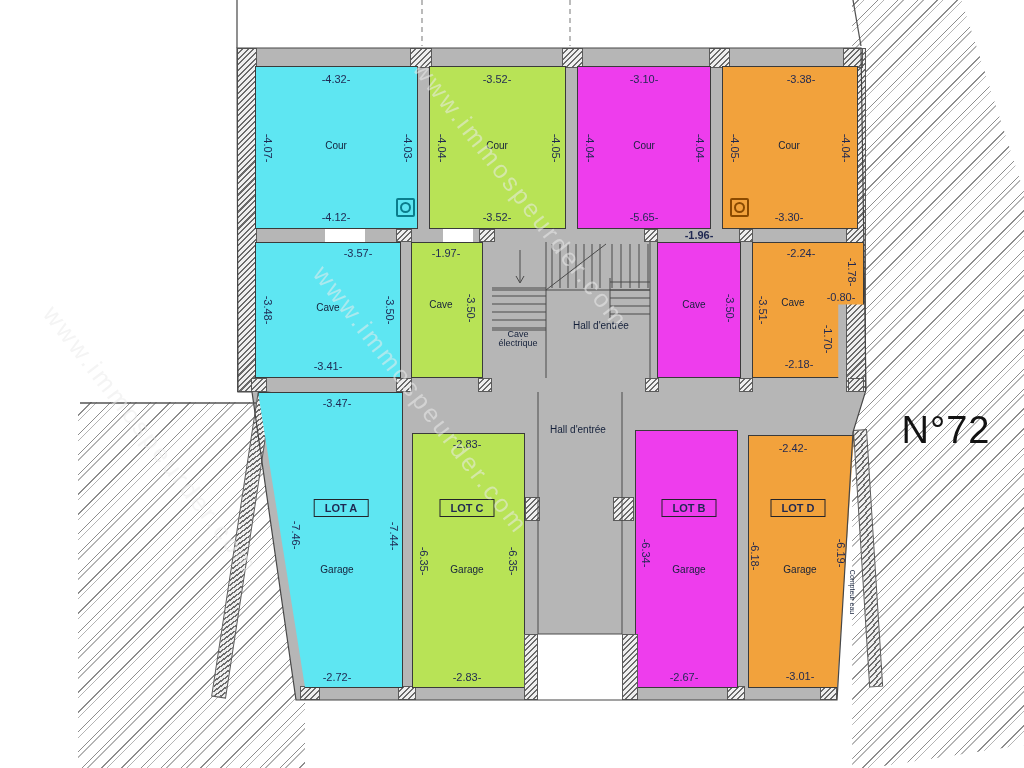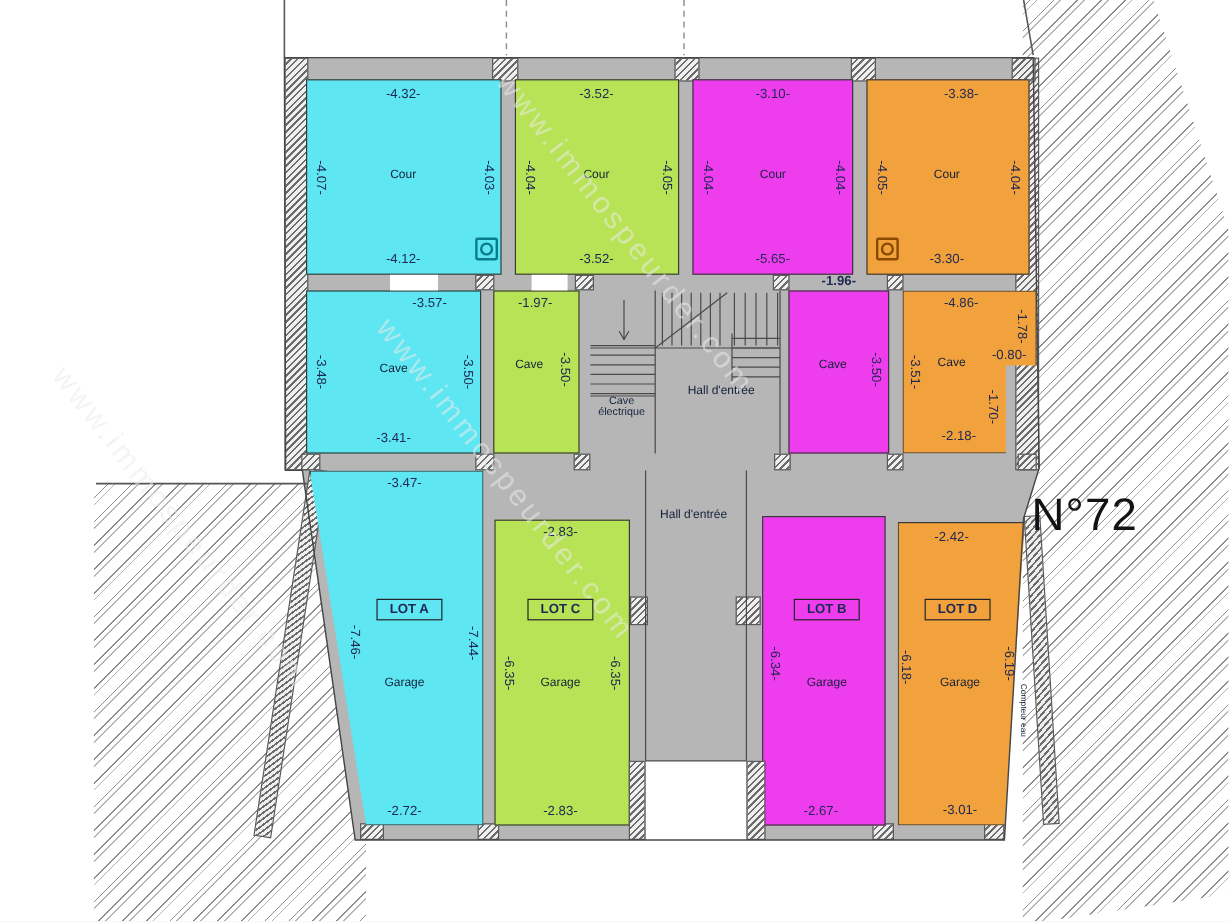--- a/index.html
+++ b/index.html
@@ -148,21 +148,21 @@
   <div class="lbl" style="left:328px;top:366px;">-3.41-</div>
 
   <div class="lbl" style="left:446px;top:253px;">-1.97-</div>
   <div class="lbl rname" style="left:441px;top:305px;">Cave</div>
   <div class="lbl v" style="left:470px;top:308px;">-3.50-</div>
 
   <div class="lbl" style="left:699px;top:235px;font-weight:bold;">-1.96-</div>
   <div class="lbl rname" style="left:694px;top:305px;">Cave</div>
   <div class="lbl v" style="left:729px;top:308px;">-3.50-</div>
 
-  <div class="lbl" style="left:801px;top:253px;">-4.86-</div>
+  <div class="lbl" style="left:801px;top:253px;">-2.24-</div>
   <div class="lbl v" style="left:762px;top:310px;">-3.51-</div>
   <div class="lbl v" style="left:851px;top:272px;">-1.78-</div>
   <div class="lbl" style="left:841px;top:297px;">-0.80-</div>
   <div class="lbl v" style="left:827px;top:339px;">-1.70-</div>
   <div class="lbl rname" style="left:793px;top:303px;">Cave</div>
   <div class="lbl" style="left:799px;top:364px;">-2.18-</div>
 
   <div class="lbl small" style="left:518px;top:339px;">
     <span>Cave</span><br>
     <span>électrique</span>
@@ -190,19 +190,19 @@
   <div class="lbl" style="left:684px;top:677px;">-2.67-</div>
 
   <div class="lbl" style="left:793px;top:448px;">-2.42-</div>
   <div class="lbl v" style="left:754px;top:556px;">-6.18-</div>
   <div class="lbl v" style="left:840px;top:553px;">-6.19-</div>
   <div class="lbl v tiny" style="left:852px;top:592px;">Compteur eau</div>
   <div class="lotbox" style="left:798px;top:508px;">LOT D</div>
   <div class="lbl rname" style="left:800px;top:570px;">Garage</div>
   <div class="lbl" style="left:800px;top:676px;">-3.01-</div>
 
-  <div class="big" style="left:904px;top:430px;">N°72</div>
+  <div class="big" style="left:946px;top:430px;">N°72</div>
 
   <div class="wm" style="left:430px;top:55px;">www.immospeurder.com</div>
   <div class="wm" style="left:330px;top:260px;">www.immospeurder.com</div>
   <div class="wm" style="left:60px;top:300px;">www.immospeurder.com</div>
 
 </div>
 
 </body></html>

